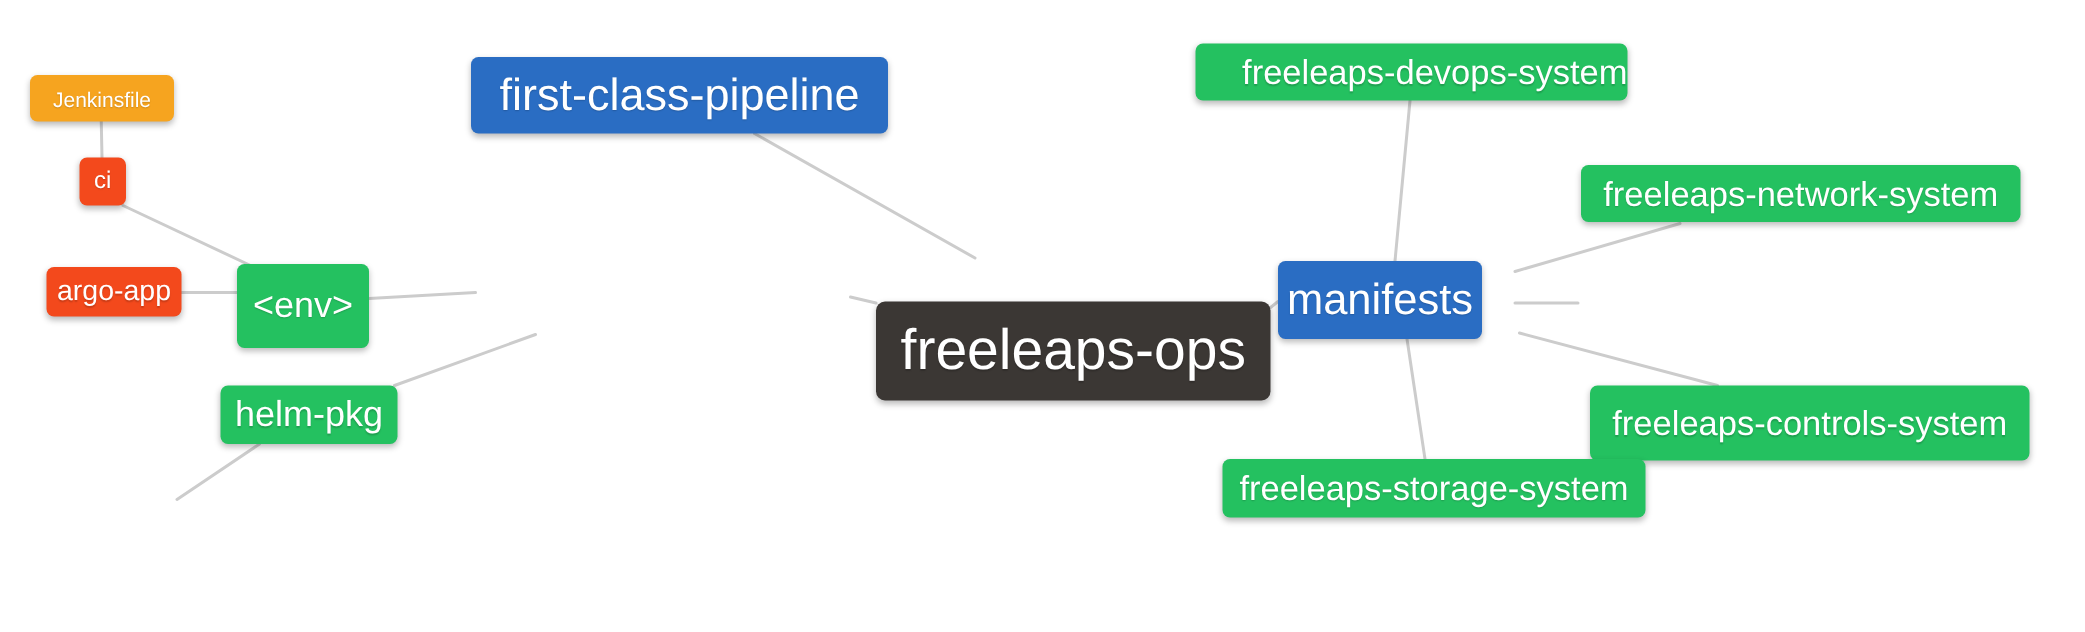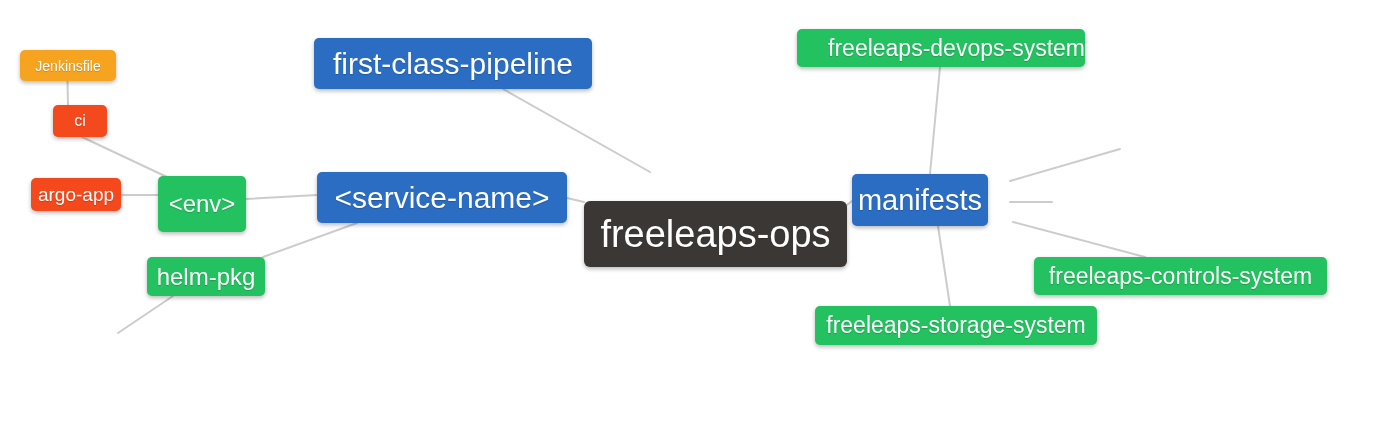--- a/index.html
+++ b/index.html
@@ -71,47 +71,47 @@
       <line x1="930" y1="174" x2="940" y2="67"></line>
       <line x1="1010" y1="181" x2="1120" y2="149"></line>
       <line x1="1010" y1="202" x2="1052" y2="202"></line>
       <line x1="1013" y1="222" x2="1145" y2="257"></line>
       <line x1="938" y1="226" x2="950" y2="306"></line>
     </svg>
   <div id="node-layer">
       <div class="node orange" style="left: 20px; top: 26px; width: 96px; height: 31px; font-size: 14px;">
         <span>Jenkinsfile</span>
       </div>
-      <div class="node red" style="left: 53px; top: 105px; width: 54px; height: 32px; font-size: 16px;">
+      <div class="node red" style="left: 53px; top: 105px; width: 31px; height: 32px; font-size: 16px;">
         <span>ci</span>
       </div>
       <div class="node red" style="left: 31px; top: 178px; width: 90px; height: 33px; font-size: 19px;">
         <span>argo-app</span>
       </div>
       <div class="node green" style="left: 158px; top: 176px; width: 88px; height: 56px; font-size: 24px;">
         <span>&lt;env&gt;</span>
       </div>
       <div class="node green" style="left: 147px; top: 257px; width: 118px; height: 39px; font-size: 24px;">
         <span>helm-pkg</span>
       </div>
       <div class="node blue" style="left: 314px; top: 38px; width: 278px; height: 51px; font-size: 30px;">
         <span>first-class-pipeline</span>
       </div>
-      <div class="node blue" style="left: 317px; top: 172px; width: 250px; height: 51px; font-size: 30px;">
-        <span>&lt;service-name&gt;</span>
-      </div>
       <div class="node dark" style="left: 584px; top: 172px; width: 263px; height: 66px; font-size: 38px;">
         <span>freeleaps-ops</span>
       </div>
       <div class="node blue" style="left: 852px; top: 174px; width: 136px; height: 52px; font-size: 29px;">
         <span>manifests</span>
       </div>
       <div class="node green" style="left: 797px; top: 29px; width: 288px; height: 38px; font-size: 23px; justify-content: flex-end;">
         <span>freeleaps-devops-system</span>
       </div>
-      <div class="node green" style="left: 1034px; top: 257px; width: 293px; height: 38px; font-size: 23px;">
+      <div class="node green" style="left: 1054px; top: 110px; width: 293px; height: 38px; font-size: 23px;">
+        <span>freeleaps-network-system</span>
+      </div>
+      <div class="node green" style="left: 1060px; top: 257px; width: 293px; height: 50px; font-size: 23px;">
         <span>freeleaps-controls-system</span>
       </div>
       <div class="node green" style="left: 815px; top: 306px; width: 282px; height: 39px; font-size: 23px;">
         <span>freeleaps-storage-system</span>
       </div>
     </div>
 </div>
 
 </body></html>

